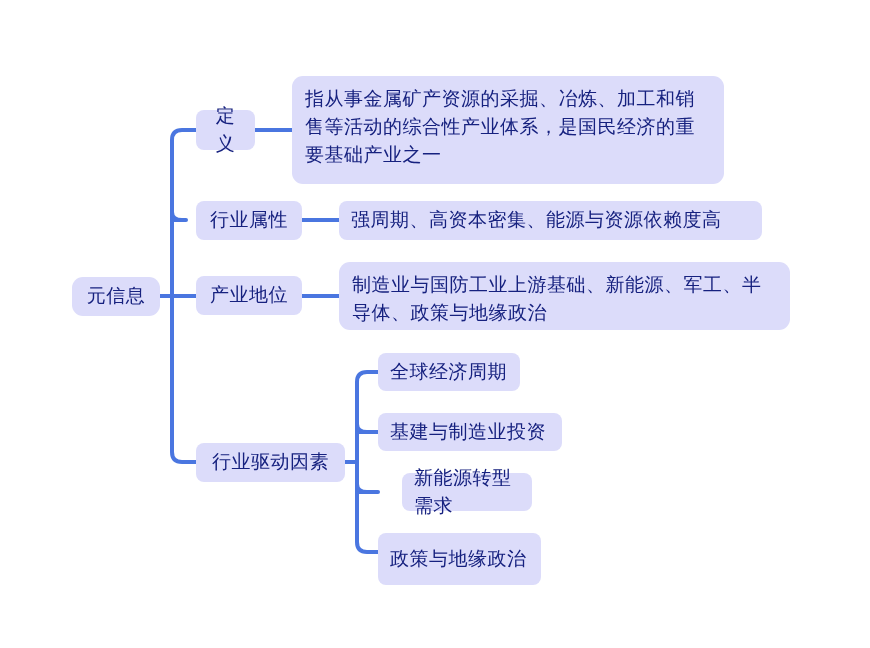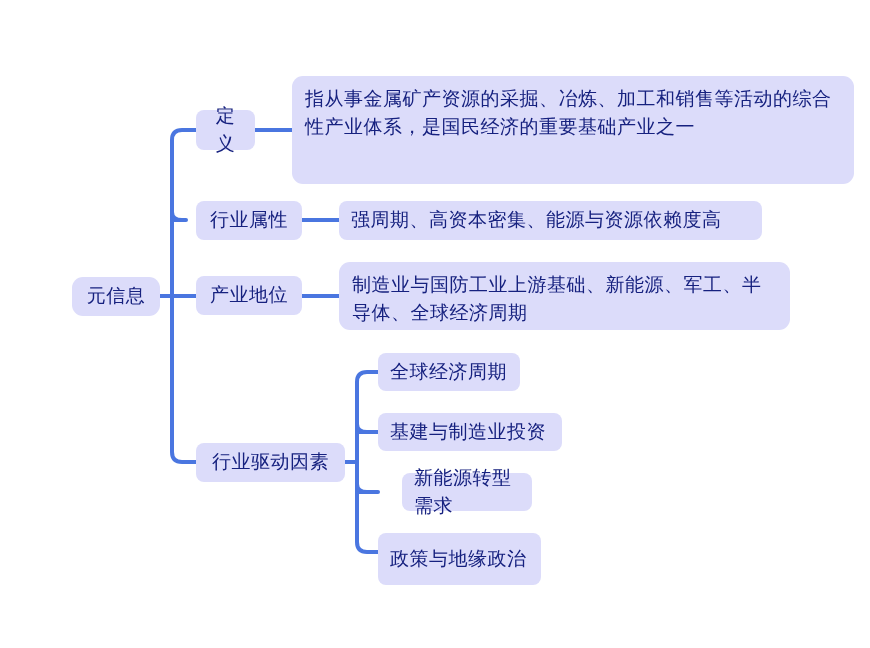--- a/index.html
+++ b/index.html
@@ -86,36 +86,36 @@
     </g>
   </svg>
 
   <div class="node root" style="left:72px; top:277px; width:88px; height:39px; justify-content:center;">
     <span class="txt" style="text-align:center;">元信息</span>
   </div>
 
   <div class="node" style="left:196px; top:110px; width:59px; height:40px; justify-content:center;">
     <span class="txt" style="text-align:center;">定义</span>
   </div>
-  <div class="node para" style="left:292px; top:76px; width:562px; height:108px;">
+  <div class="node para" style="left:292px; top:76px; width:432px; height:108px;">
     <span class="txt">指从事金属矿产资源的采掘、冶炼、加工和销售等活动的综合性产业体系，是国民经济的重要基础产业之一</span>
   </div>
 
   <div class="node" style="left:196px; top:201px; width:106px; height:39px; justify-content:center;">
     <span class="txt" style="text-align:center;font-family:Liberation Serif, serif;">行业属性</span>
   </div>
   <div class="node" style="left:339px; top:201px; width:423px; height:39px;">
     <span class="txt">强周期、高资本密集、能源与资源依赖度高</span>
   </div>
 
   <div class="node" style="left:196px; top:276px; width:106px; height:39px; justify-content:flex-end;">
     <span class="txt" style="text-align:center;">产业地位</span>
   </div>
   <div class="node para" style="left:339px; top:262px; width:451px; height:68px;">
-    <span class="txt">制造业与国防工业上游基础、新能源、军工、半导体、全球经济周期</span>
+    <span class="txt">制造业与国防工业上游基础、新能源、军工、半导体、政策与地缘政治</span>
   </div>
 
   <div class="node" style="left:196px; top:443px; width:149px; height:39px; justify-content:flex-start;">
     <span class="txt" style="text-align:center;">行业驱动因素</span>
   </div>
 
   <div class="node" style="left:378px; top:353px; width:142px; height:38px;">
     <span class="txt">全球经济周期</span>
   </div>
   <div class="node" style="left:378px; top:413px; width:184px; height:38px;">

